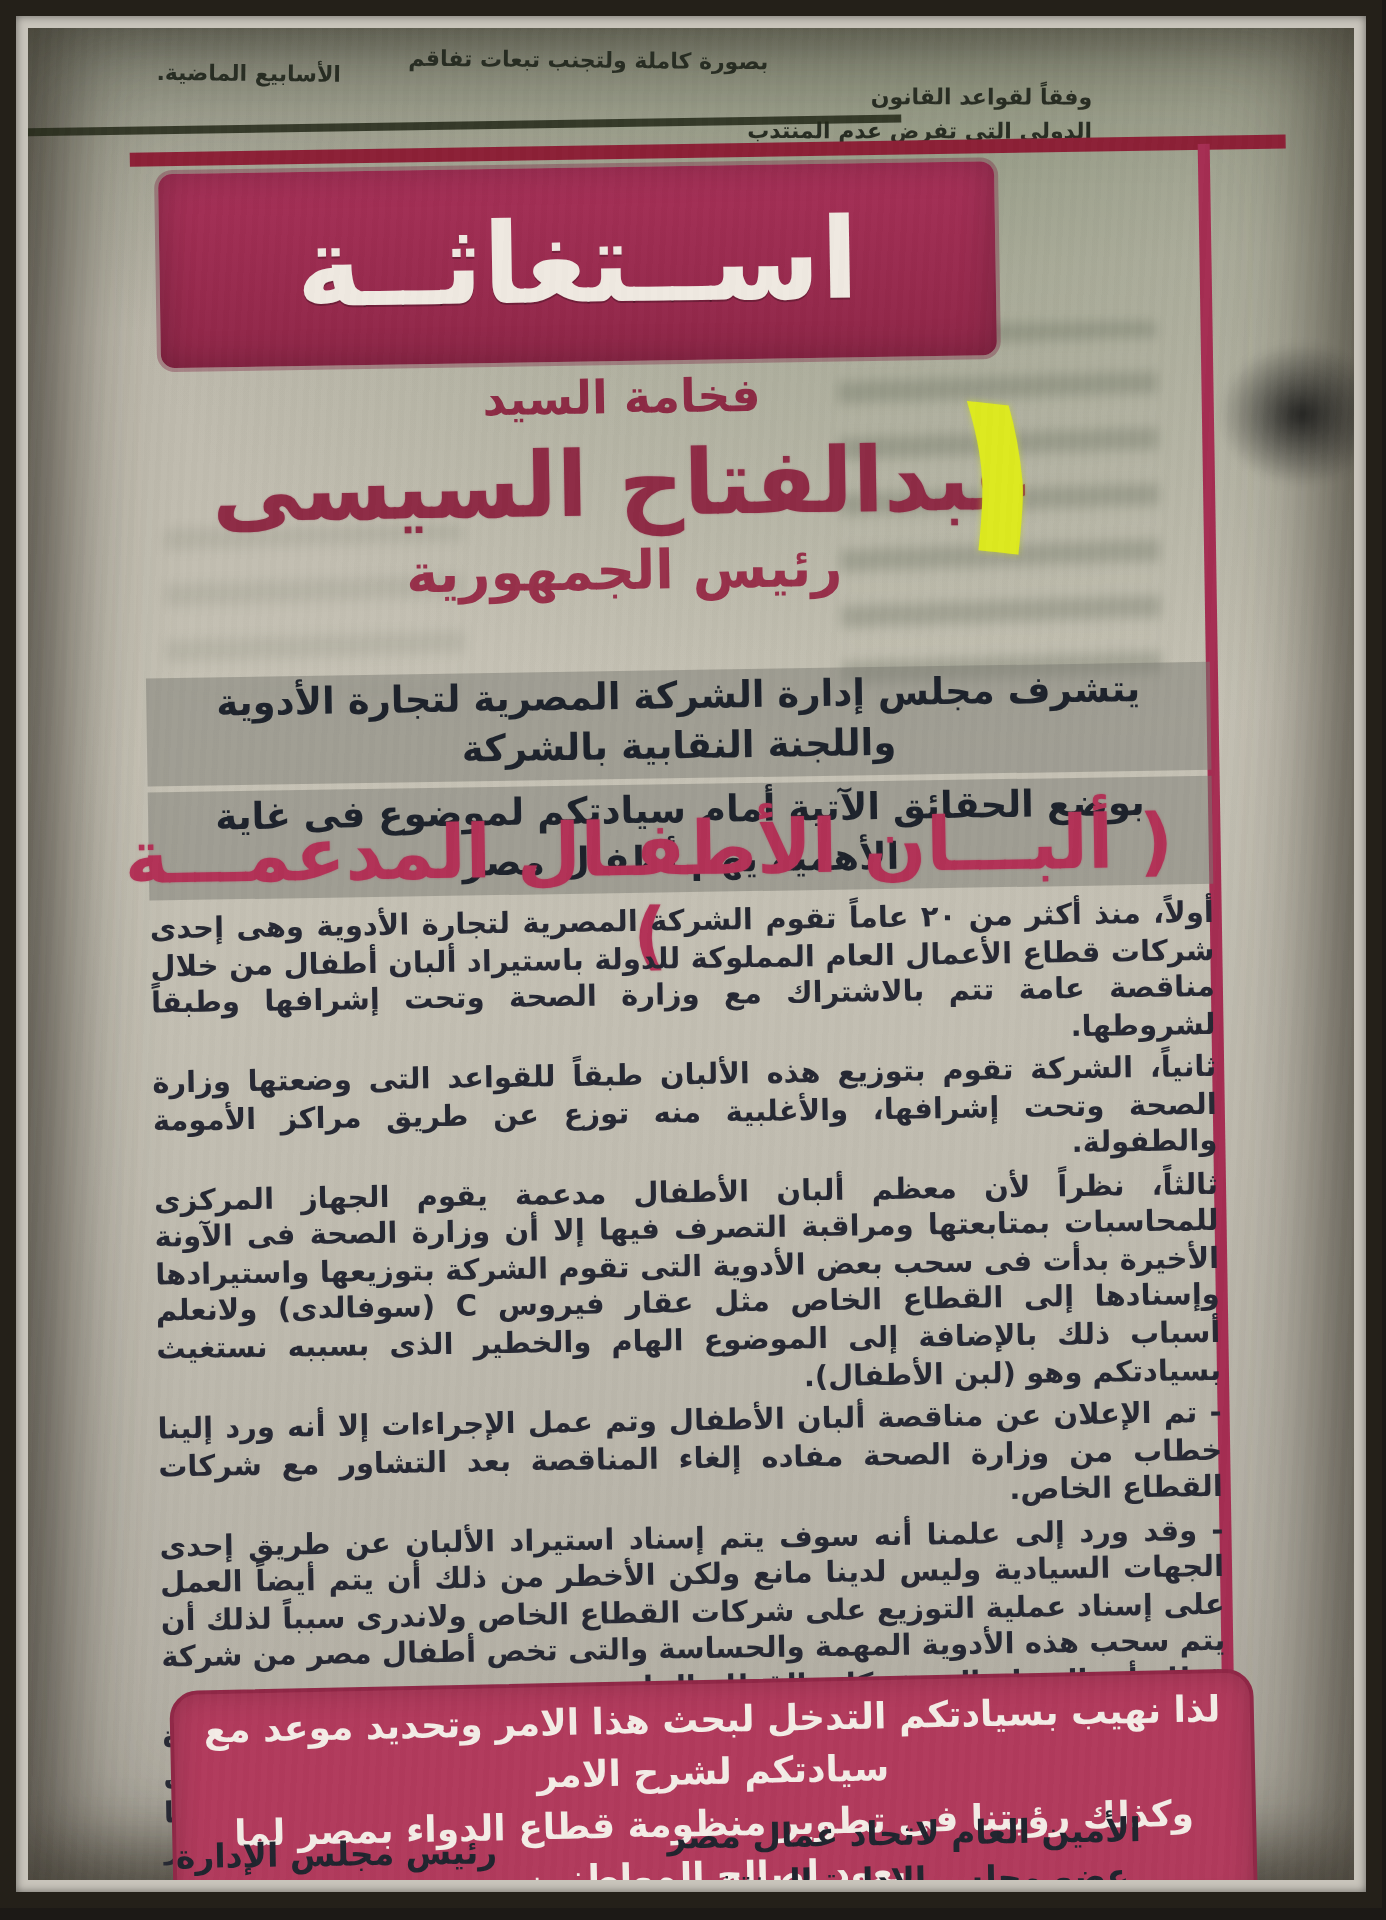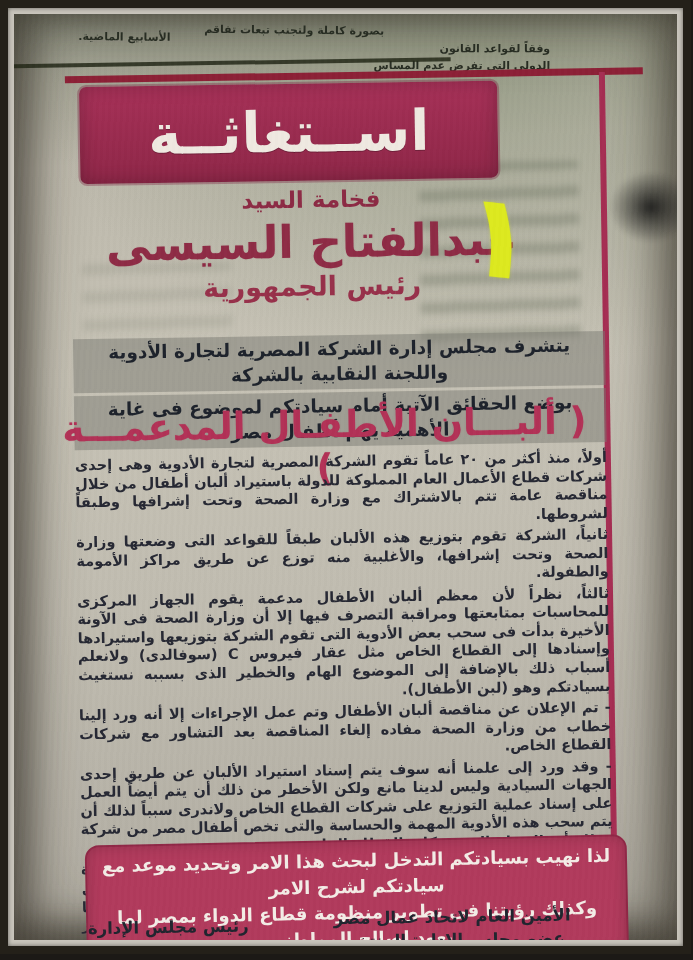--- a/index.html
+++ b/index.html
@@ -66,21 +66,21 @@
 </style>
 </head>
 <body>
 
 <div class="mat"></div>
 <div class="photo">
   <div class="tilt">
 
     <div class="strip r">
       <div>وفقاً لقواعد القانون</div>
-      <div>الدولى التى تفرض عدم المساس</div>
+      <div>الدولى التى تفرض عدم المنتدب</div>
     </div>
     <div class="strip m">بصورة كاملة ولتجنب تبعات تفاقم</div>
     <div class="strip l">الأسابيع الماضية.</div>
 
     <div class="rule-black"></div>
     <div class="rule-red"></div>
     <div class="v-border"></div>
 
     <div class="ghost a"></div>
     <div class="ghost b"></div>

